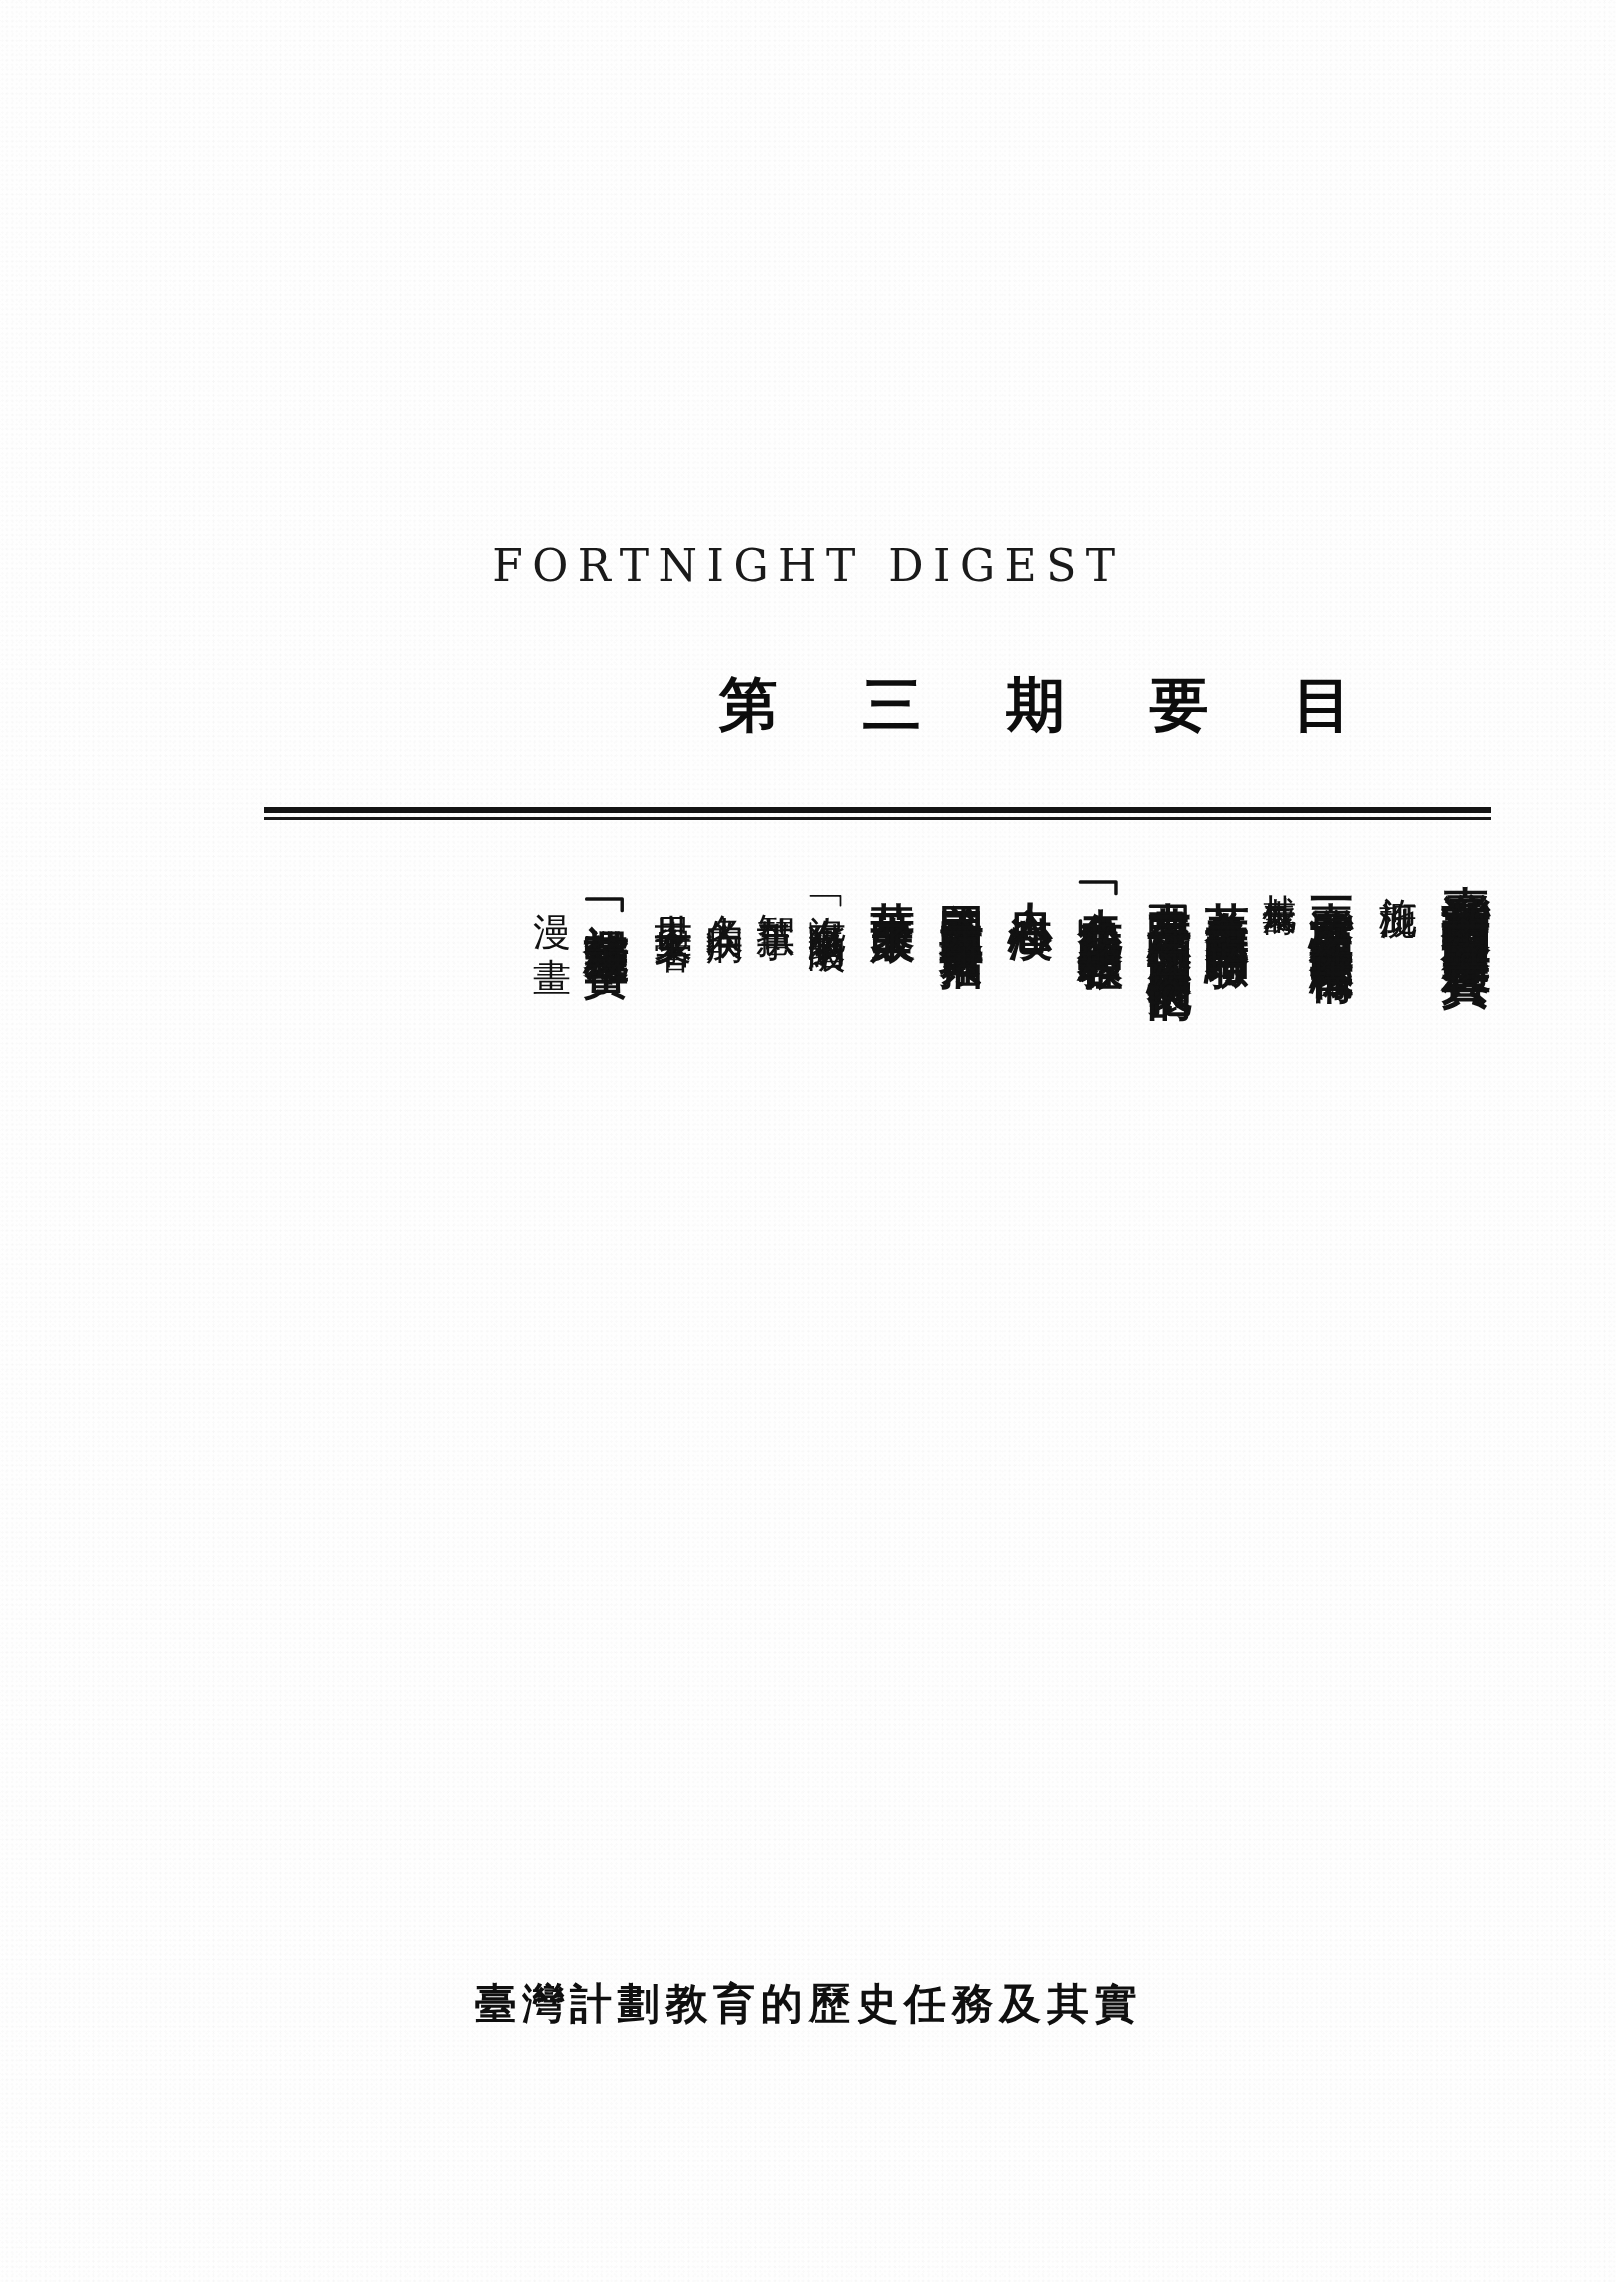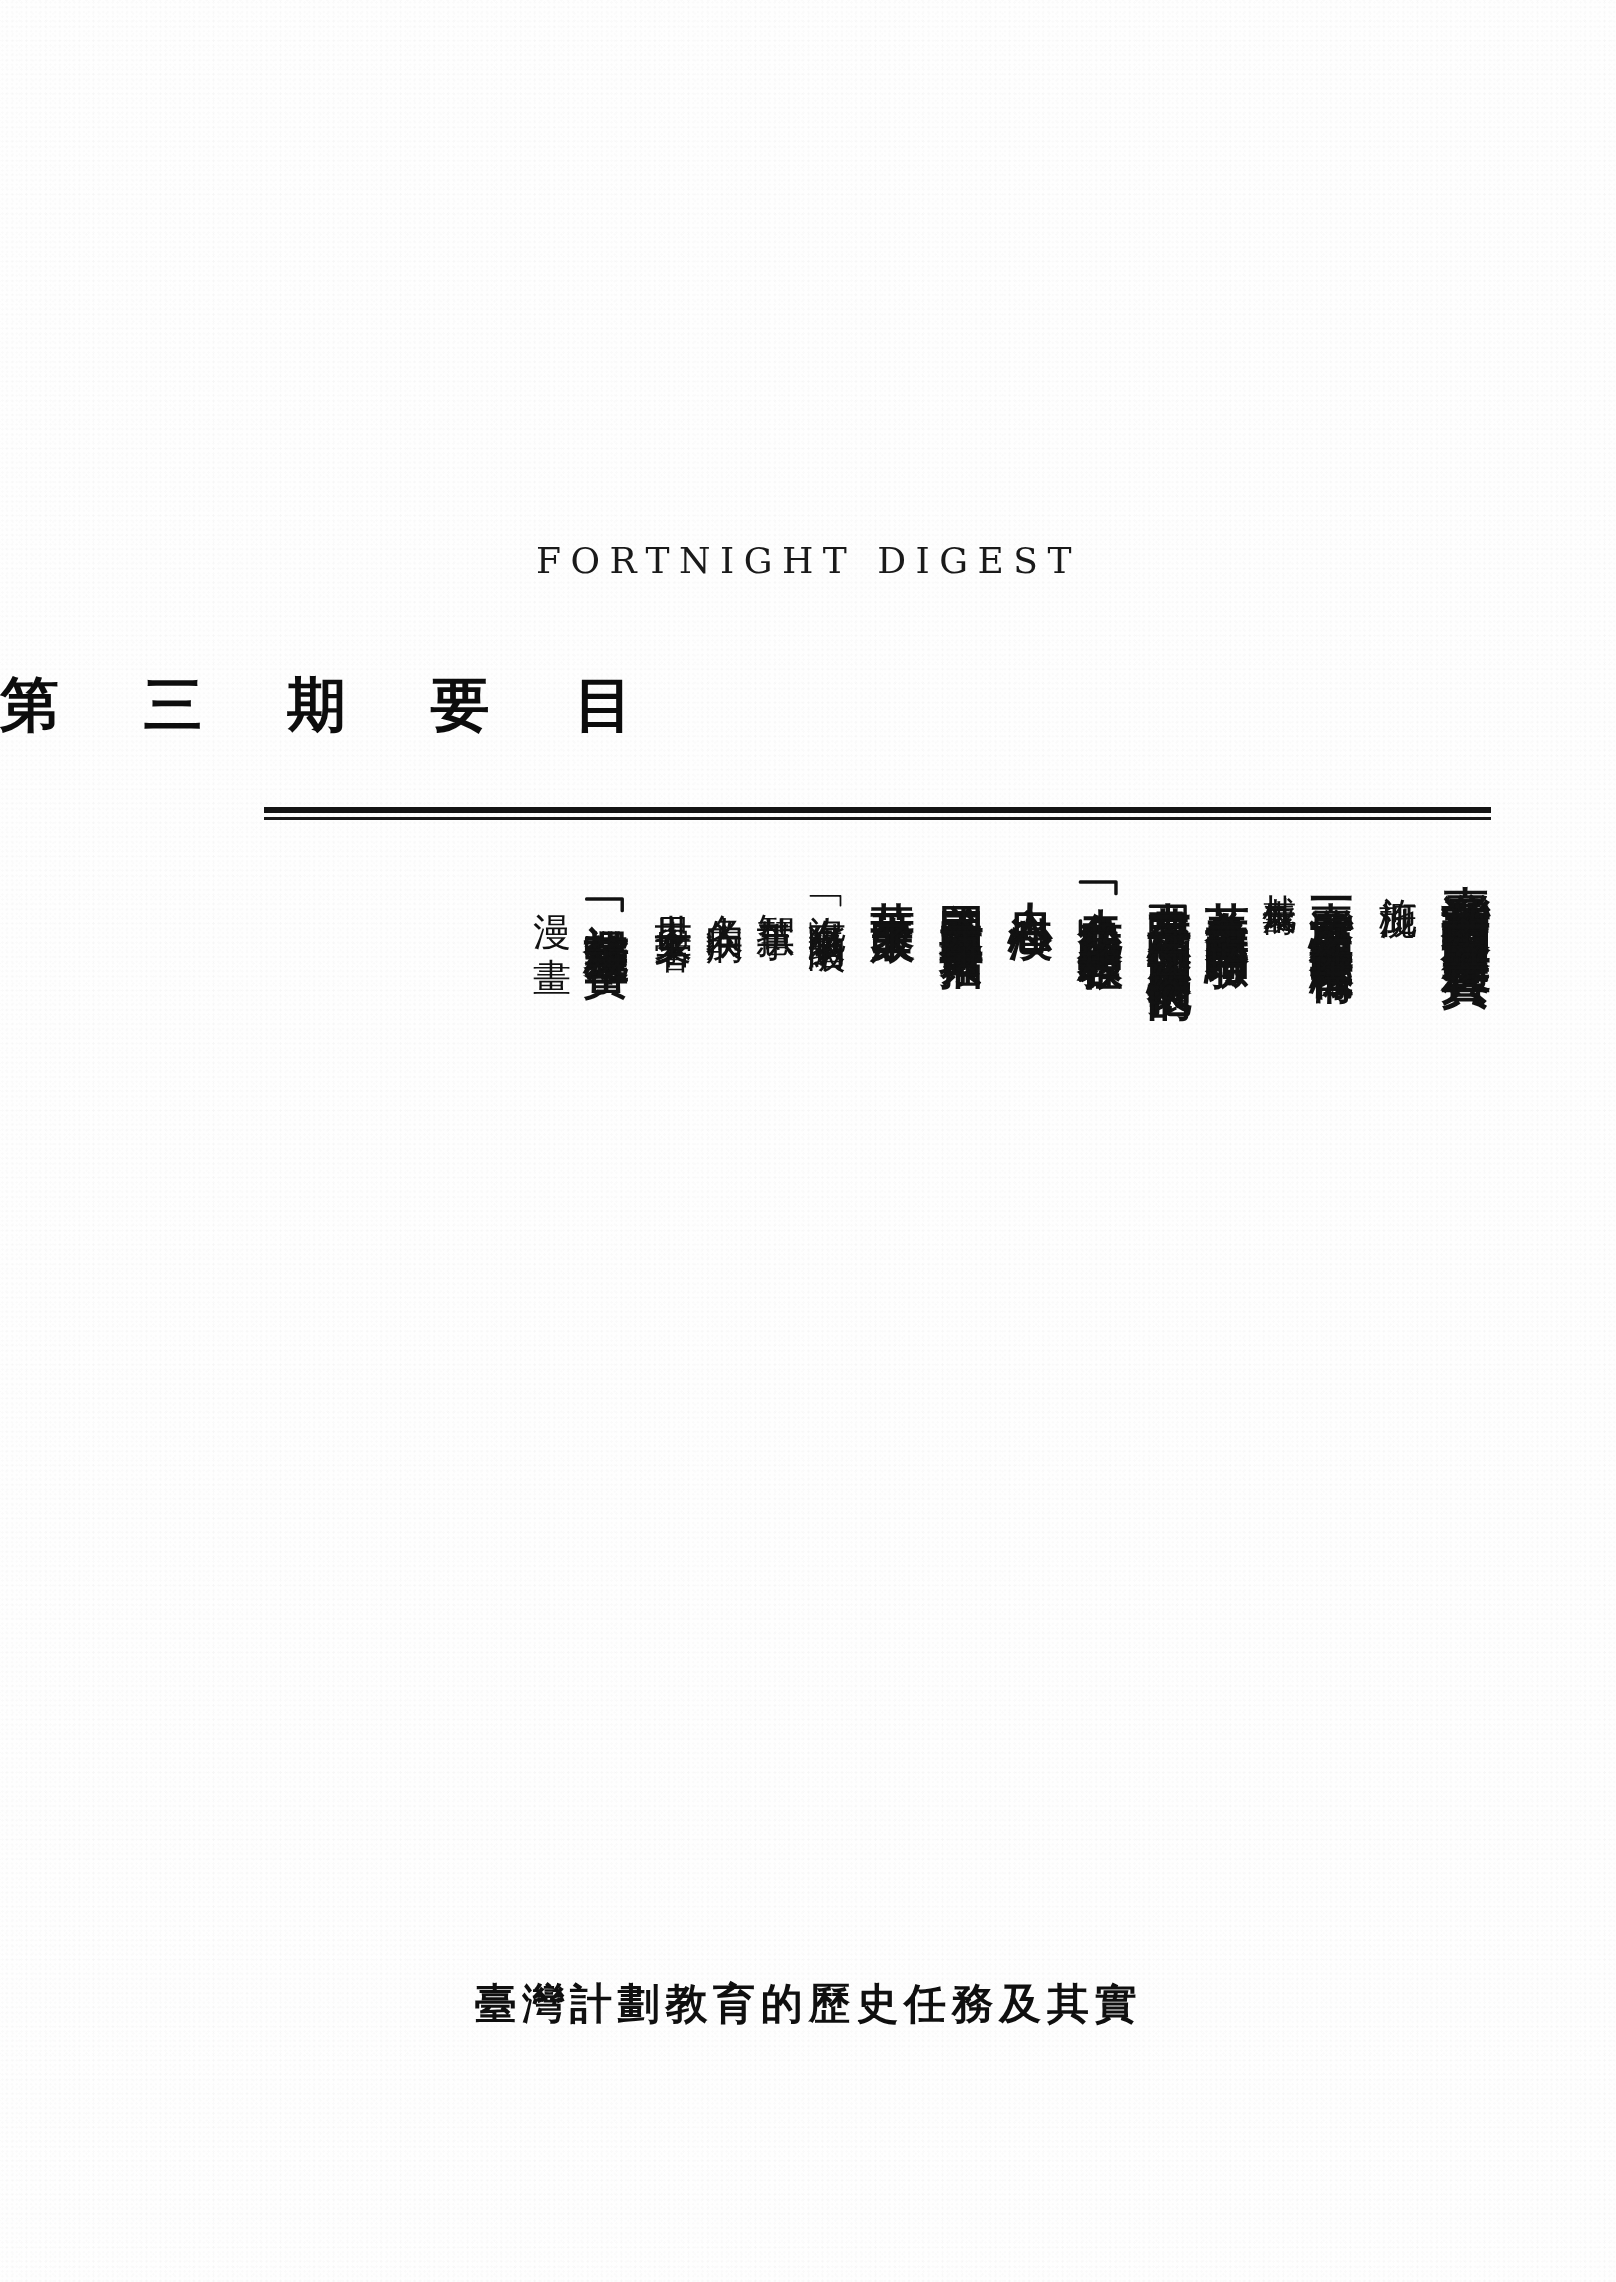--- a/index.html
+++ b/index.html
@@ -23,33 +23,33 @@
   }
 
   
   .masthead {
     position: absolute;
     top: 540px;
     left: 0;
     width: 1617px;
     text-align: center;
     font-family: "DejaVu Serif", serif;
-    font-size: 36px;
+    font-size: 44px;
     letter-spacing: 9.5px;
     color: #1a1a1a;
     white-space: nowrap;
   }
 
   
   .issue-heading {
     position: absolute;
     top: 666px;
     left: 0;
     width: 1384px;
-    text-align: left;
+    text-align: right;
     font-family: "DejaVu Serif", serif;
     font-weight: bold;
     font-size: 59px;
     letter-spacing: 32px;
     color: #0d0d0d;
     white-space: nowrap;
   }
 
   
   .rule-group {

